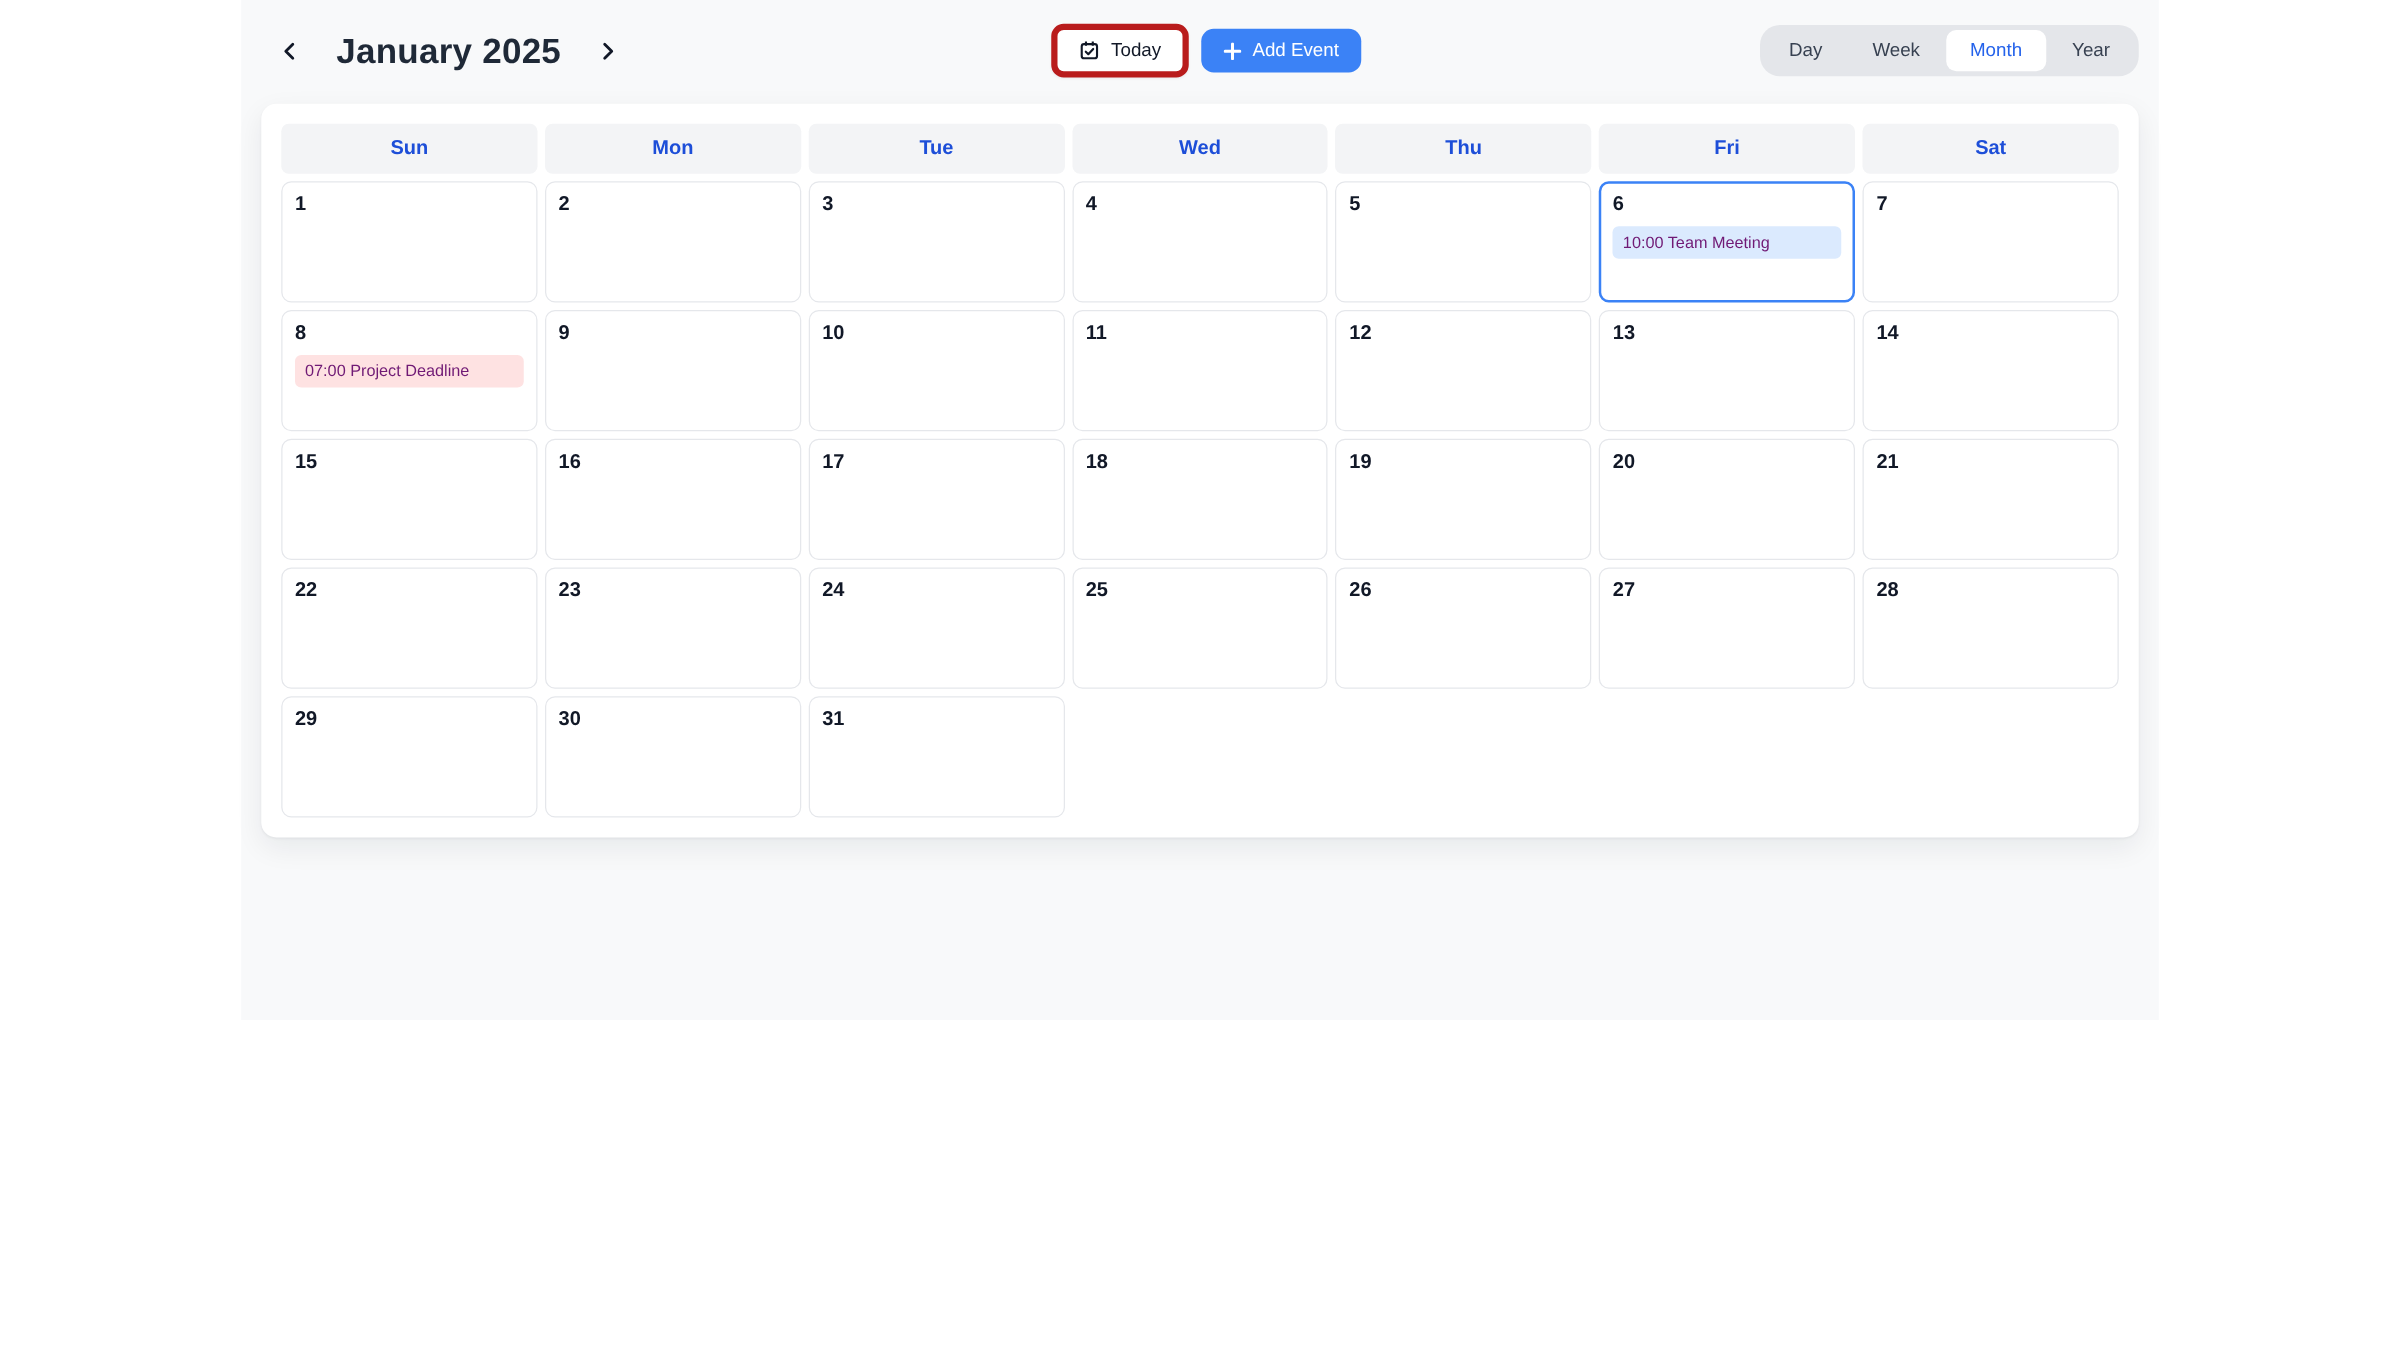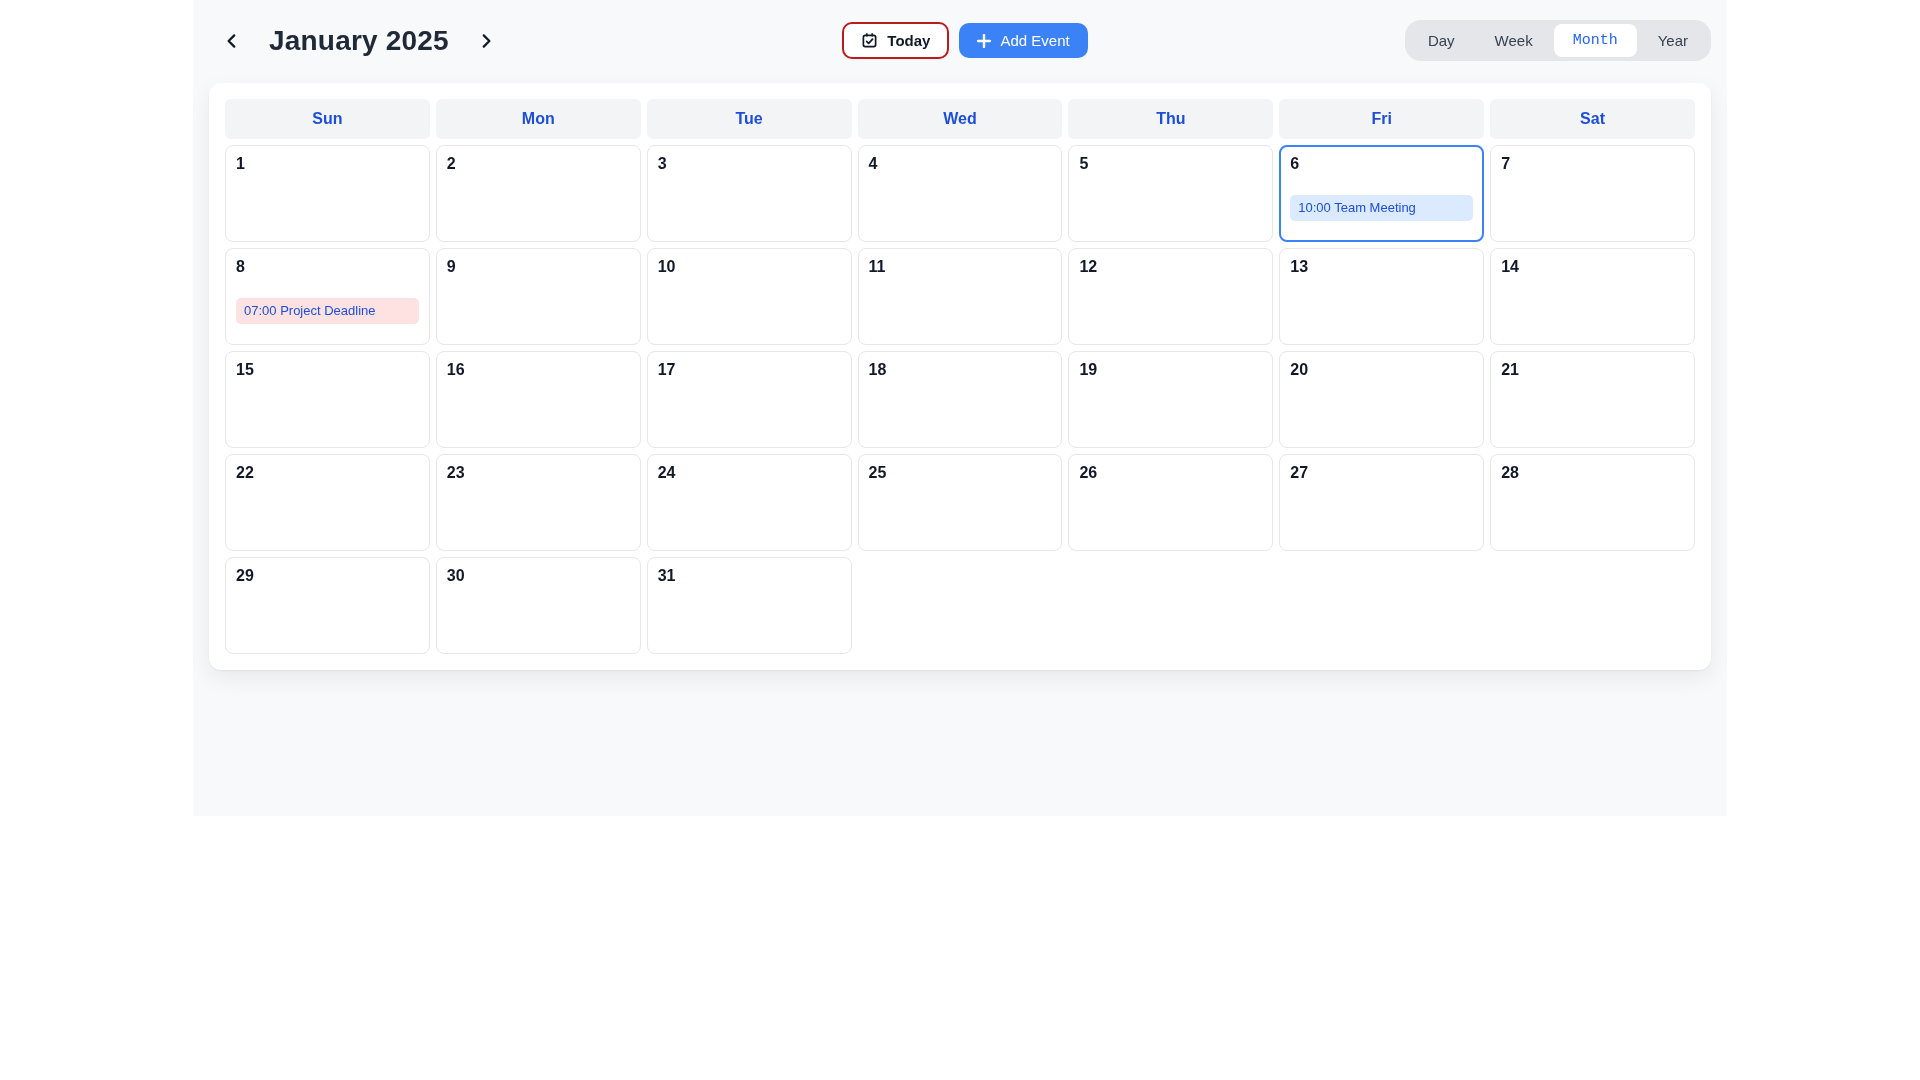--- a/index.html
+++ b/index.html
@@ -31,42 +31,42 @@
   .nav-btn{
     background:transparent;border:none;padding:4px;cursor:pointer;
     display:flex;align-items:center;justify-content:center;
   }
   .page-title{
     margin:0;font-size:28px;font-weight:700;color:#1f2937;letter-spacing:.2px;
   }
   .action-group{display:flex;align-items:center;gap:10px;}
   .today-btn{
     display:inline-flex;align-items:center;gap:9px;
-    background:#ffffff;border:2px solid #b91c1c;border-radius:10px;
-    padding:8px 17px;font-size:15px;font-weight:700;color:#111827;
+    background:#ffffff;border:5px solid #b91c1c;border-radius:10px;
+    padding:8px 17px;font-size:15px;font-weight:400;color:#111827;
     font-family:inherit;cursor:pointer;
     box-shadow:0 1px 2px rgba(16,24,40,.05);
   }
   .add-btn{
     display:inline-flex;align-items:center;gap:9px;
     background:var(--accent);border:none;border-radius:10px;
     padding:9px 18px;font-size:15px;font-weight:500;color:#ffffff;
     font-family:inherit;cursor:pointer;
   }
   .switch-wrap{flex:1;display:flex;justify-content:flex-end;}
   .view-switcher{
     display:flex;align-items:center;
     background:#e4e6ea;border-radius:16px;padding:4px;gap:2px;
   }
   .switch-item{
     border:none;background:transparent;border-radius:8px;
     padding:8px 19px;font-size:15px;color:#374151;
     font-family:inherit;cursor:pointer;font-weight:500;
   }
-  .switch-item.active{background:#ffffff;color:var(--active-tab);font-family:Liberation Mono, monospace;}
+  .switch-item.active{background:#ffffff;color:var(--active-tab);}
   
   .card{
     margin:2px 16px 0 16px;background:#ffffff;border-radius:12px;
     padding:16px;
     box-shadow:0 1px 2px rgba(16,24,40,.05),0 8px 22px rgba(16,24,40,.07);
   }
   .grid{display:grid;grid-template-columns:repeat(7,1fr);gap:6px;}
   .wd{
     background:#f3f4f6;border-radius:6px;height:40px;
     display:flex;align-items:center;justify-content:center;
@@ -74,22 +74,22 @@
   }
   .cell{
     height:97px;background:#ffffff;
     border:1px solid var(--cell-border);border-radius:8px;
     padding:8px 10px;overflow:hidden;cursor:pointer;
   }
   .cell.selected{border:2px solid var(--sel-border);padding:7px 9px;}
   .cell.empty{border:none;background:transparent;cursor:default;}
   .daynum{font-weight:700;font-size:16px;line-height:1.25;display:block;}
   .event{
-    margin-top:21px;font-size:13px;line-height:1.4;
-    padding:4px 8px;border-radius:5px;color:#1d4ed8;
+    margin-top:7px;font-size:13px;line-height:1.4;
+    padding:4px 8px;border-radius:5px;color:#701a75;
     white-space:nowrap;overflow:hidden;text-overflow:ellipsis;cursor:pointer;
   }
   .event.blue{background:var(--event-blue);}
   .event.red{background:var(--event-red);}
 </style>
 </head>
 <body>
 
 <div class="app">
 

